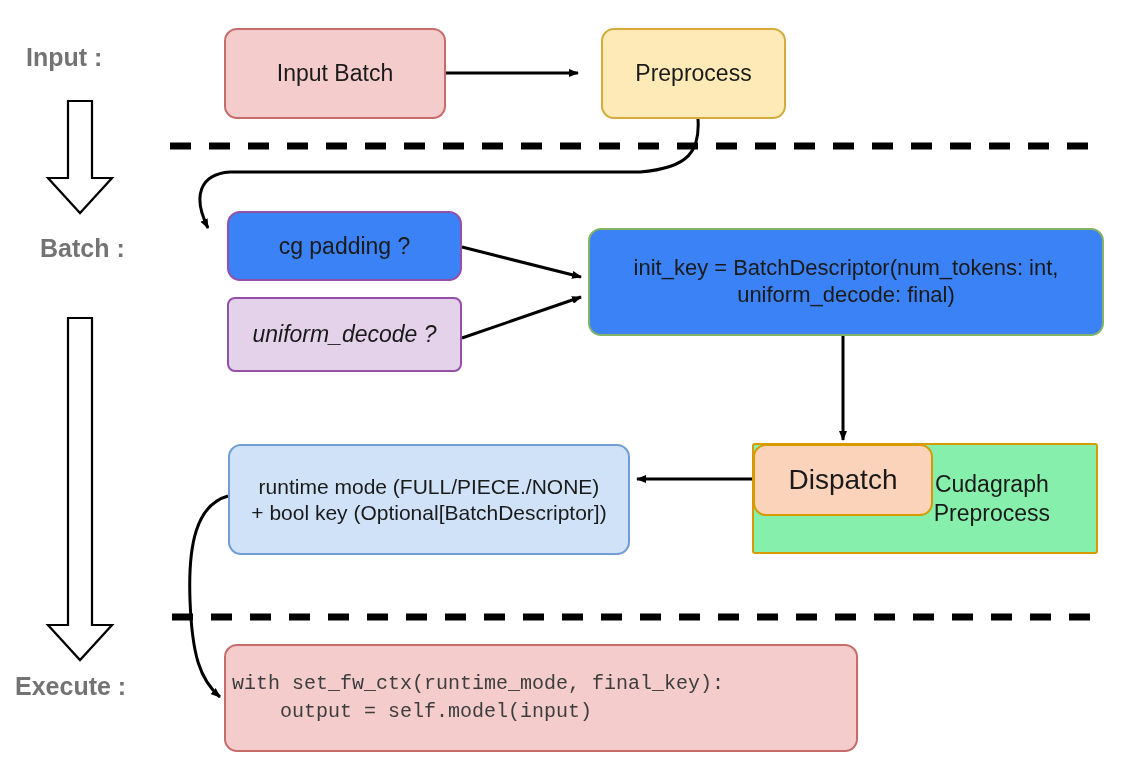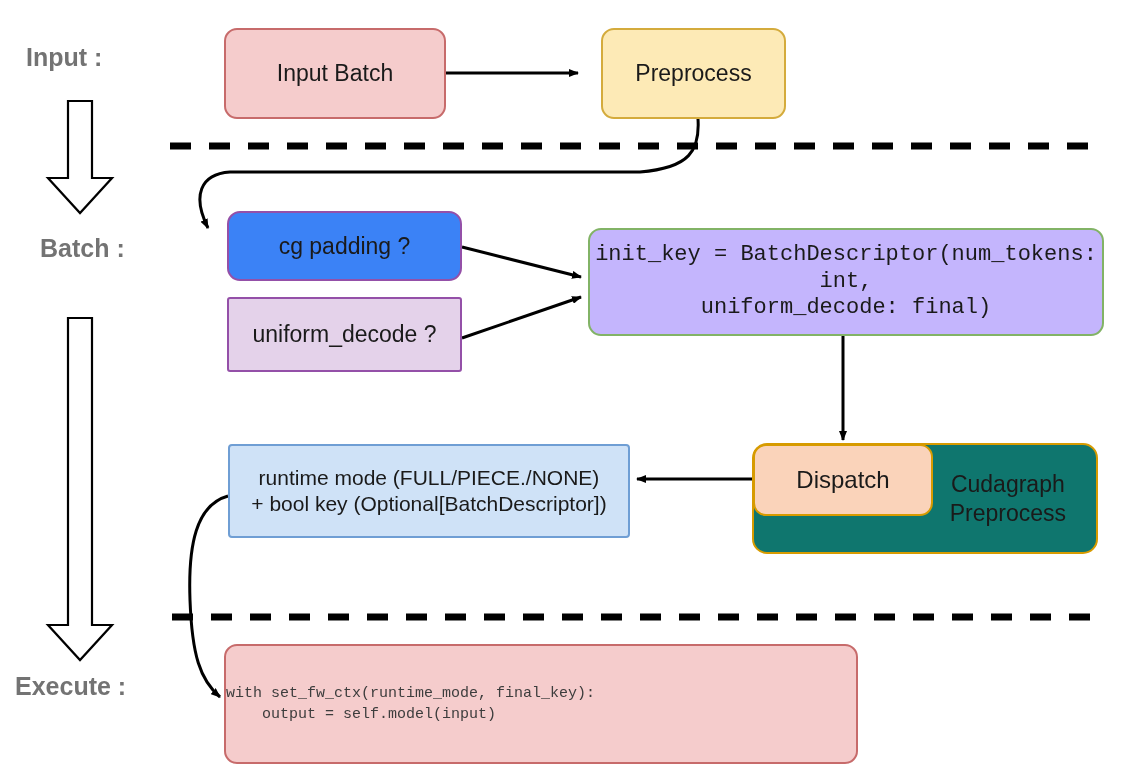--- a/index.html
+++ b/index.html
@@ -64,66 +64,67 @@
     left: 227px; top: 211px; width: 235px; height: 70px;
     background: #3b82f6;
     border-color: #9450a8;
     border-radius: 13px;
     font-size: 23px;
   }
   .n-uniform-decode {
     left: 227px; top: 297px; width: 235px; height: 75px;
     background: #e4d2ea;
     border-color: #9450a8;
-    border-radius: 3px;
-    font-size: 23px;
+    border-radius: 8px;
+    font-size: 23px;
+    font-style: italic;
   }
   .n-init-key {
     left: 588px; top: 228px; width: 516px; height: 108px;
-    background: #c4b5fd;
+    background: #3b82f6;
     border-color: #82b366;
     border-radius: 13px;
     font-size: 22px;
-    font-family: Liberation Mono, monospace;
   }
   .n-runtime-mode {
-    left: 228px; top: 444px; width: 402px; height: 94px;
+    left: 228px; top: 444px; width: 402px; height: 111px;
     background: #cfe2f7;
     border-color: #6f9ed4;
-    border-radius: 4px;
+    border-radius: 13px;
     font-size: 21px;
   }
   .n-cudagraph-dispatcher {
     left: 752px; top: 443px; width: 346px; height: 111px;
-    background: #0f766e;
+    background: #86efac;
     border-color: #d79b00;
-    border-radius: 15px;
+    border-radius: 3px;
     font-size: 23px;
     align-items: center;
     justify-content: flex-end;
-    padding-right: 30px;
+    padding-right: 46px;
   }
   .n-dispatch {
     left: 753px; top: 444px; width: 180px; height: 72px;
     background: #fad3ba;
     border-color: #d79b00;
     border-radius: 13px;
-    font-size: 24px;
+    font-size: 28px;
     z-index: 3;
   }
   .n-code {
-    left: 224px; top: 644px; width: 634px; height: 120px;
+    left: 224px; top: 644px; width: 634px; height: 108px;
     background: #f5cccc;
     border-color: #c76b6b;
     border-radius: 13px;
     font-family: "Liberation Mono", "DejaVu Sans Mono", monospace;
-    font-size: 15px;
+    font-size: 20px;
     color: #3d3d3d;
     justify-content: flex-start;
     align-items: center;
+    padding-left: 6px;
     white-space: pre;
     text-align: left;
     line-height: 1.42;
   }
   .lbl-input   { left: 26px;  top: 43px; }
   .lbl-plan    { left: 40px;  top: 234px; }
   .lbl-execute { left: 15px;   top: 672px; }
 </style>
 </head>
 <body>

